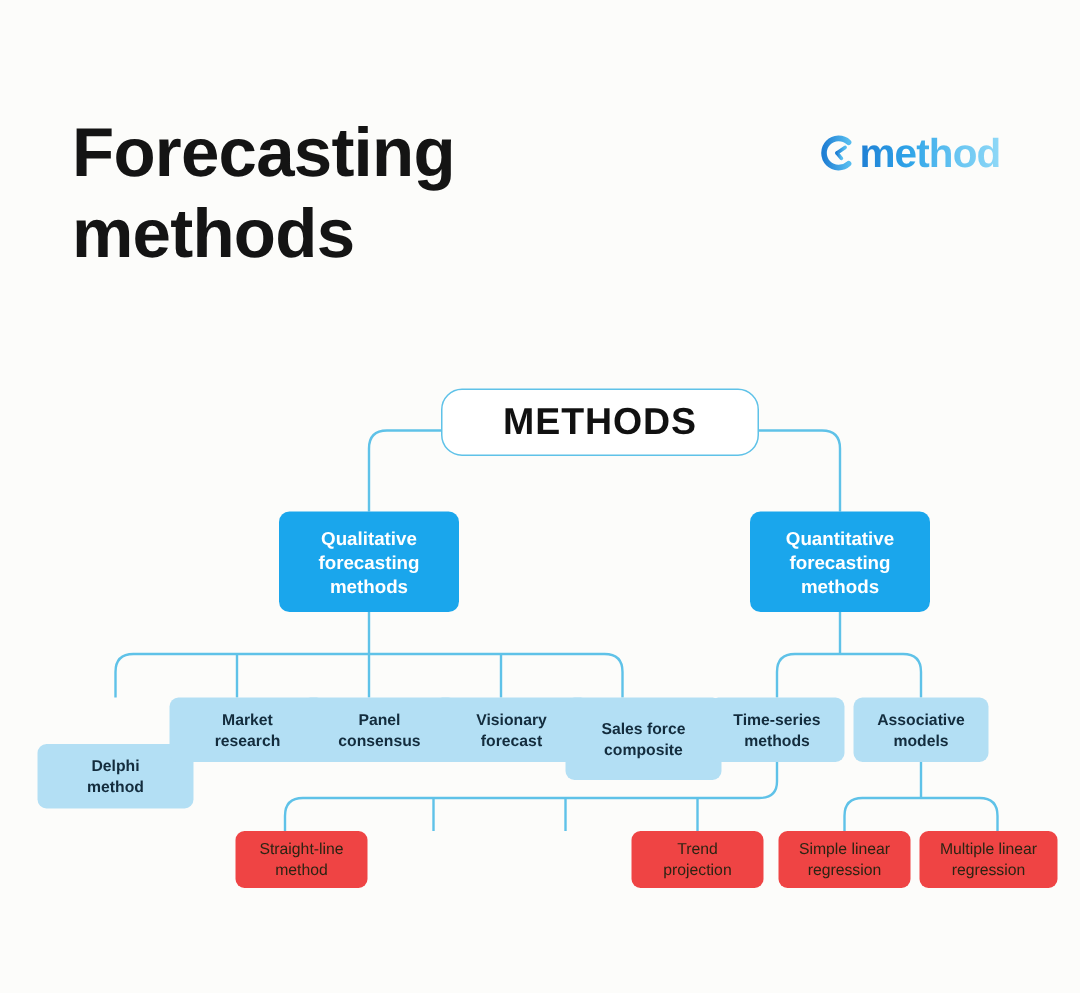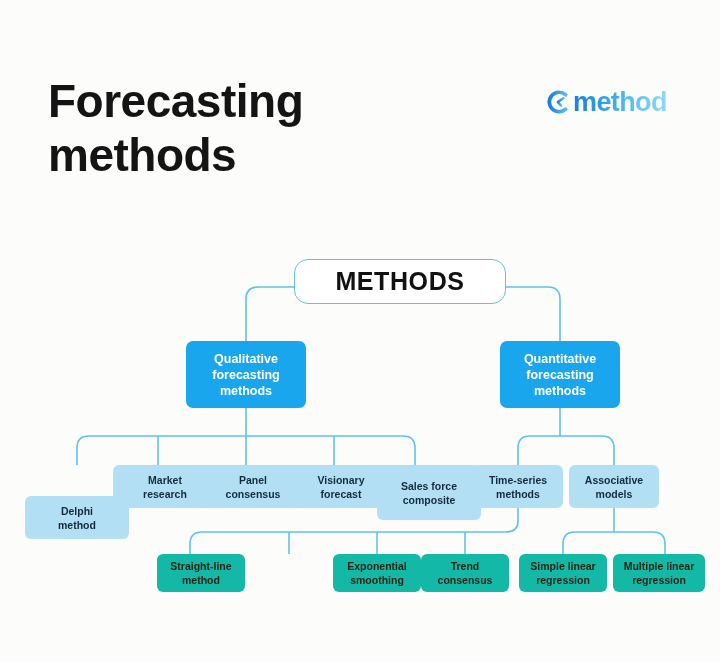--- a/index.html
+++ b/index.html
@@ -62,24 +62,24 @@
     color:#FFFFFF;
     font-size:12.5px;font-weight:700;line-height:16px;
   }
   .n-leaf{
     background:#B3DFF4;
     border-radius:6px;
     color:#132C3D;
     font-size:10.5px;font-weight:700;line-height:14px;
   }
   .n-sub{
-    background:#14b8a6;
+    background:#ef4444;
     border-radius:6px;
     color:#2B2413;
-    font-size:10.5px;font-weight:700;line-height:14px;
+    font-size:10.5px;font-weight:400;line-height:14px;
   }
 </style>
 </head>
 <body>
 
 <div id="stage">
 
   <div class="title">Forecasting
 methods</div>
 
@@ -166,27 +166,23 @@
   </div>
   <div class="node n-leaf" style="left:569px;top:449px;width:90px;height:43px;">
     <span>Associative
 models</span>
   </div>
 
   <div class="node n-sub" style="left:157px;top:538px;width:88px;height:38px;">
     <span>Straight-line
 method</span>
   </div>
-  <div class="node n-sub" style="left:333px;top:538px;width:88px;height:38px;">
-    <span>Exponential
-smoothing</span>
-  </div>
   <div class="node n-sub" style="left:421px;top:538px;width:88px;height:38px;">
     <span>Trend
-consensus</span>
+projection</span>
   </div>
   <div class="node n-sub" style="left:519px;top:538px;width:88px;height:38px;">
     <span>Simple linear
 regression</span>
   </div>
   <div class="node n-sub" style="left:613px;top:538px;width:92px;height:38px;">
     <span>Multiple linear
 regression</span>
   </div>
 

